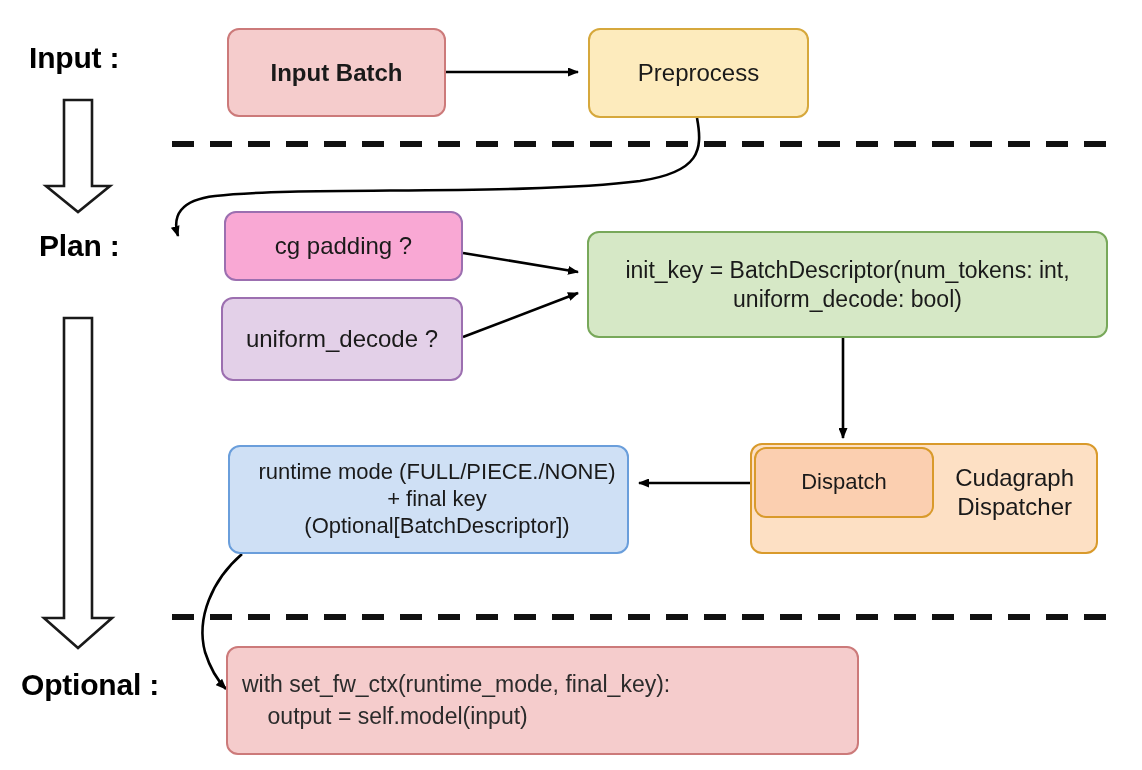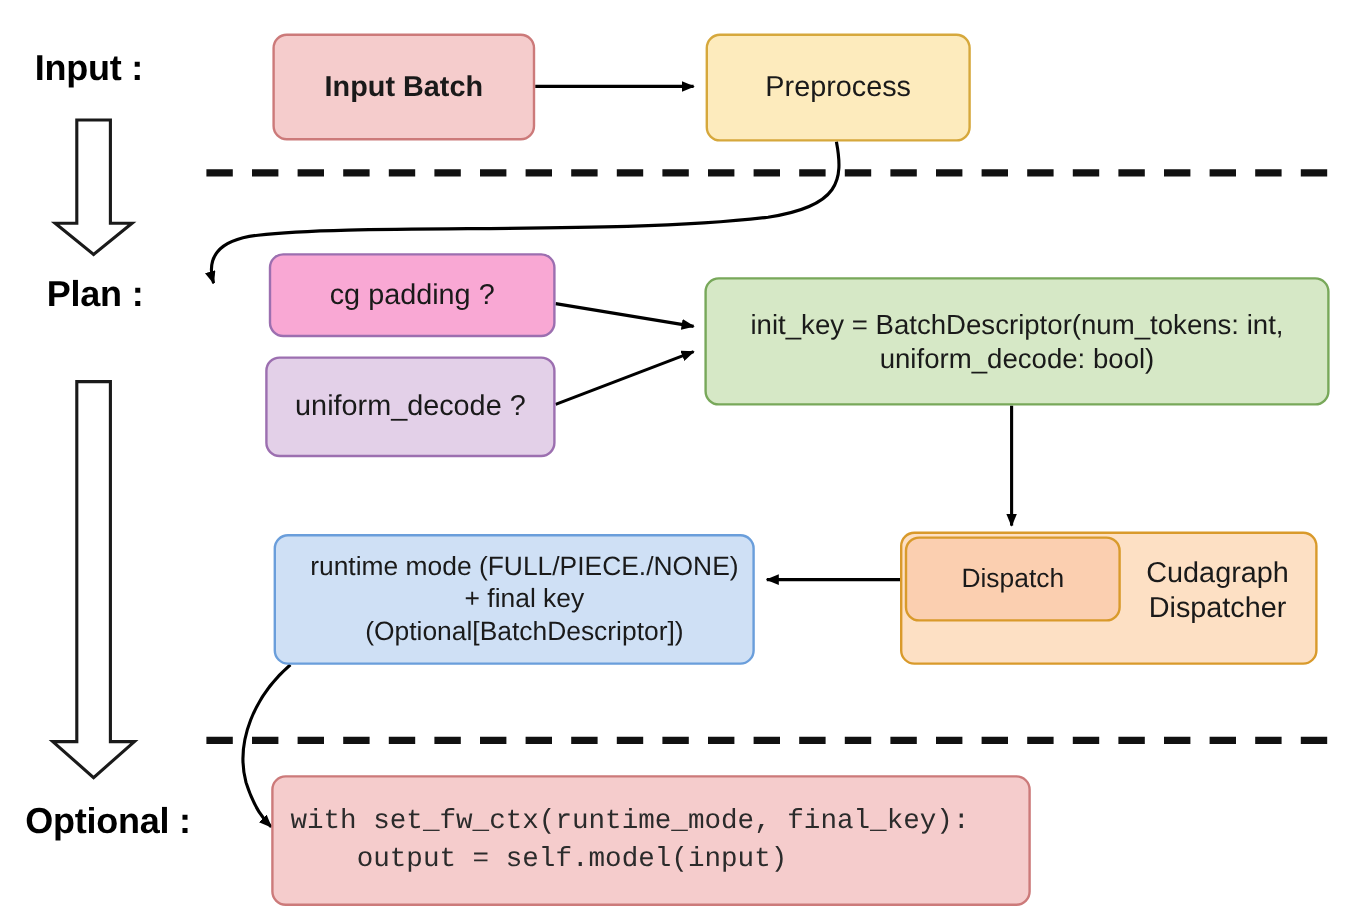--- a/index.html
+++ b/index.html
@@ -43,21 +43,21 @@
     border-radius: 12px;
     border-style: solid;
     border-width: 2px;
     font-family: "Liberation Sans", sans-serif;
     font-size: 24px;
     color: #1a1a1a;
     line-height: 1.22;
     padding: 4px 10px;
   }
   .node.code {
-    font-family: Liberation Mono, monospace;
+    font-family: Liberation Sans, sans-serif;
     font-size: 23px;
     justify-content: flex-start;
     text-align: left;
     white-space: pre;
     line-height: 1.35;
     padding-left: 14px;
     color: #2b2b2b;
   }
   .node-text { display: block; width: 100%; }
 

